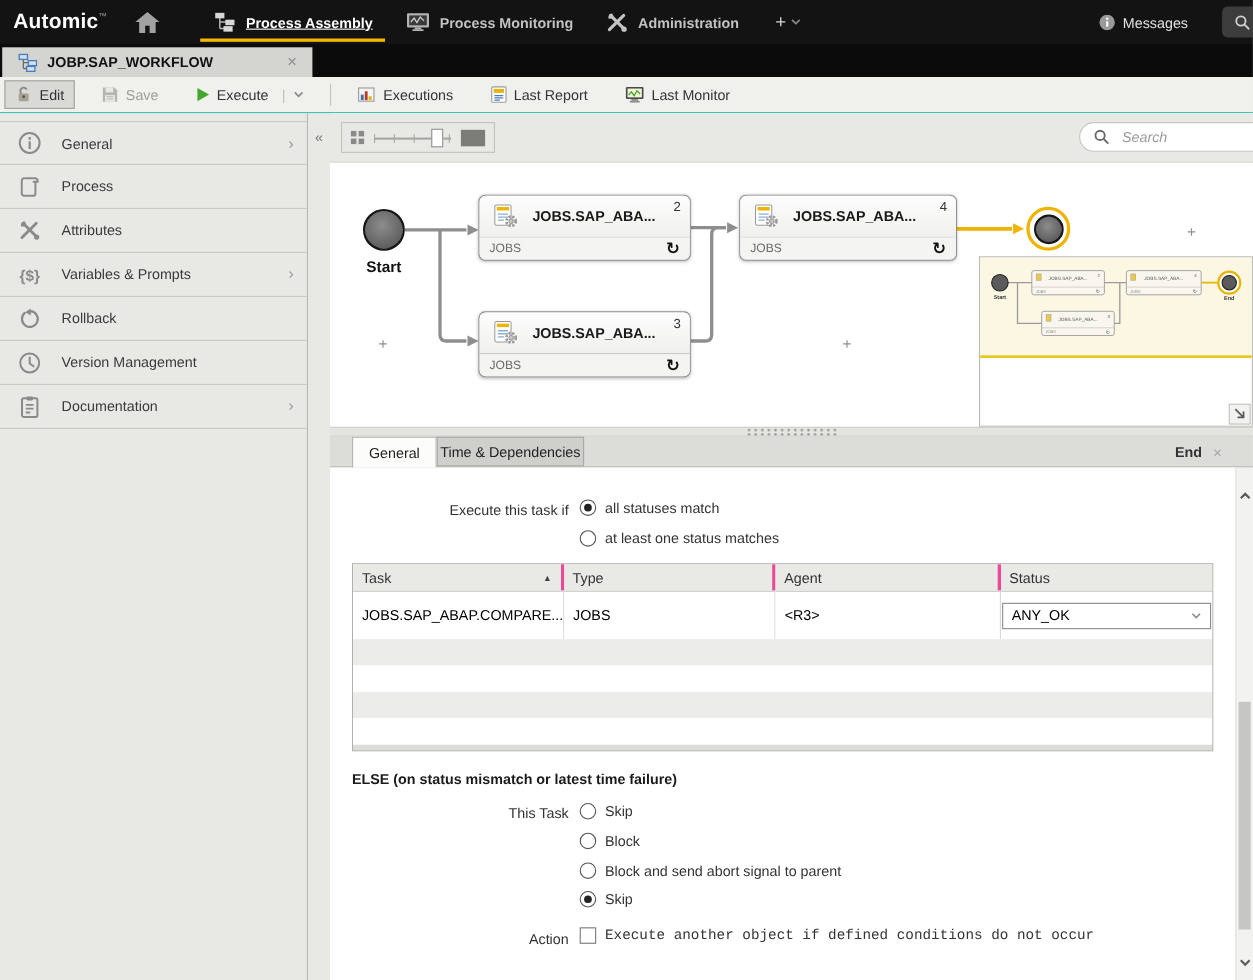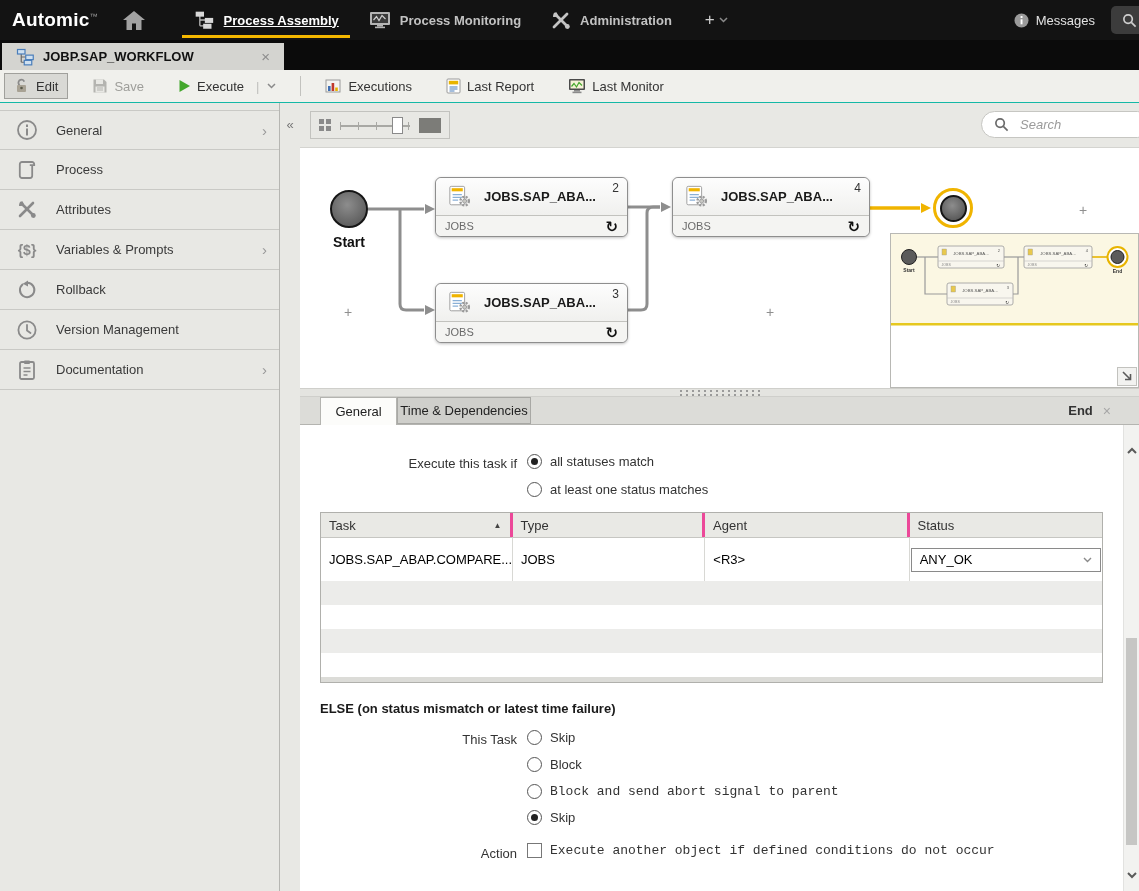--- a/index.html
+++ b/index.html
@@ -11,21 +11,21 @@
   .topbar{position:absolute;top:0;left:0;right:0;height:40px;background:#131313;display:flex;align-items:center;}
   .logo{color:#fff;font-weight:bold;font-size:19px;margin-left:12px;letter-spacing:.2px;}
   .logo sup{font-size:8px;color:#9a9a9a;font-weight:normal;}
   .home-btn{margin-left:16px;padding:4px 8px;display:flex;align-items:center;}
   .topnav{display:flex;align-items:center;margin-left:24px;height:40px;}
   .nav-item{position:relative;display:flex;align-items:center;gap:9px;height:40px;padding:0 15px;
             color:#c2c2c2;font-weight:bold;font-size:13px;cursor:default;}
   .nav-item.active{color:#fff;text-decoration:underline;}
   .nav-item.active::after{content:"";position:absolute;left:4px;right:4px;bottom:2px;height:3px;background:#f5b800;}
   .plus-menu{display:flex;align-items:center;gap:4px;color:#d0d0d0;font-size:17px;margin-left:10px;padding:0 8px;}
-  .topbar-right{margin-left:auto;display:flex;align-items:center;}
+  .topbar-right{margin-left:auto;display:flex;align-items:center;gap:15px;}
   .messages{display:flex;align-items:center;gap:7px;color:#e2e2e2;font-size:13px;}
   .top-search-btn{width:36px;height:28px;background:#3c3c3c;border-radius:5px;margin-left:16px;margin-right:-8px;
                   display:flex;align-items:center;justify-content:center;}
 
   
   .doc-tabs{position:absolute;top:40px;left:0;right:0;height:30px;background:#0b0b0b;display:flex;align-items:flex-end;}
   .doc-tab{height:27px;display:flex;align-items:center;gap:9px;padding:0 14px;font-weight:bold;box-sizing:border-box;}
   .doc-tab.explorer{width:155px;background:#b7b7b3;color:#222;}
   .doc-tab.activetab{width:282px;background:#d4d4d0;color:#111;margin-left:2px;}
   .doc-close{margin-left:auto;color:#8d8d8d;font-size:15px;font-weight:normal;}
@@ -623,21 +623,21 @@
 
         <div class="form-label" style="top:307px;">This Task</div>
         <div class="ctl-row" style="top:305px;">
           <span class="radio"></span>
           <span>Skip</span>
         </div>
         <div class="ctl-row" style="top:332px;">
           <span class="radio"></span>
           <span>Block</span>
         </div>
-        <div class="ctl-row" style="top:359px;font-family:Liberation Mono, monospace;">
+        <div class="ctl-row" style="top:359px;">
           <span class="radio"></span>
           <span>Block and send abort signal to parent</span>
         </div>
         <div class="ctl-row" style="top:385px;">
           <span class="radio checked"></span>
           <span>Skip</span>
         </div>
 
         <div class="form-label" style="top:421px;">Action</div>
         <div class="ctl-row" style="top:418px;font-family:Liberation Mono, monospace;">

